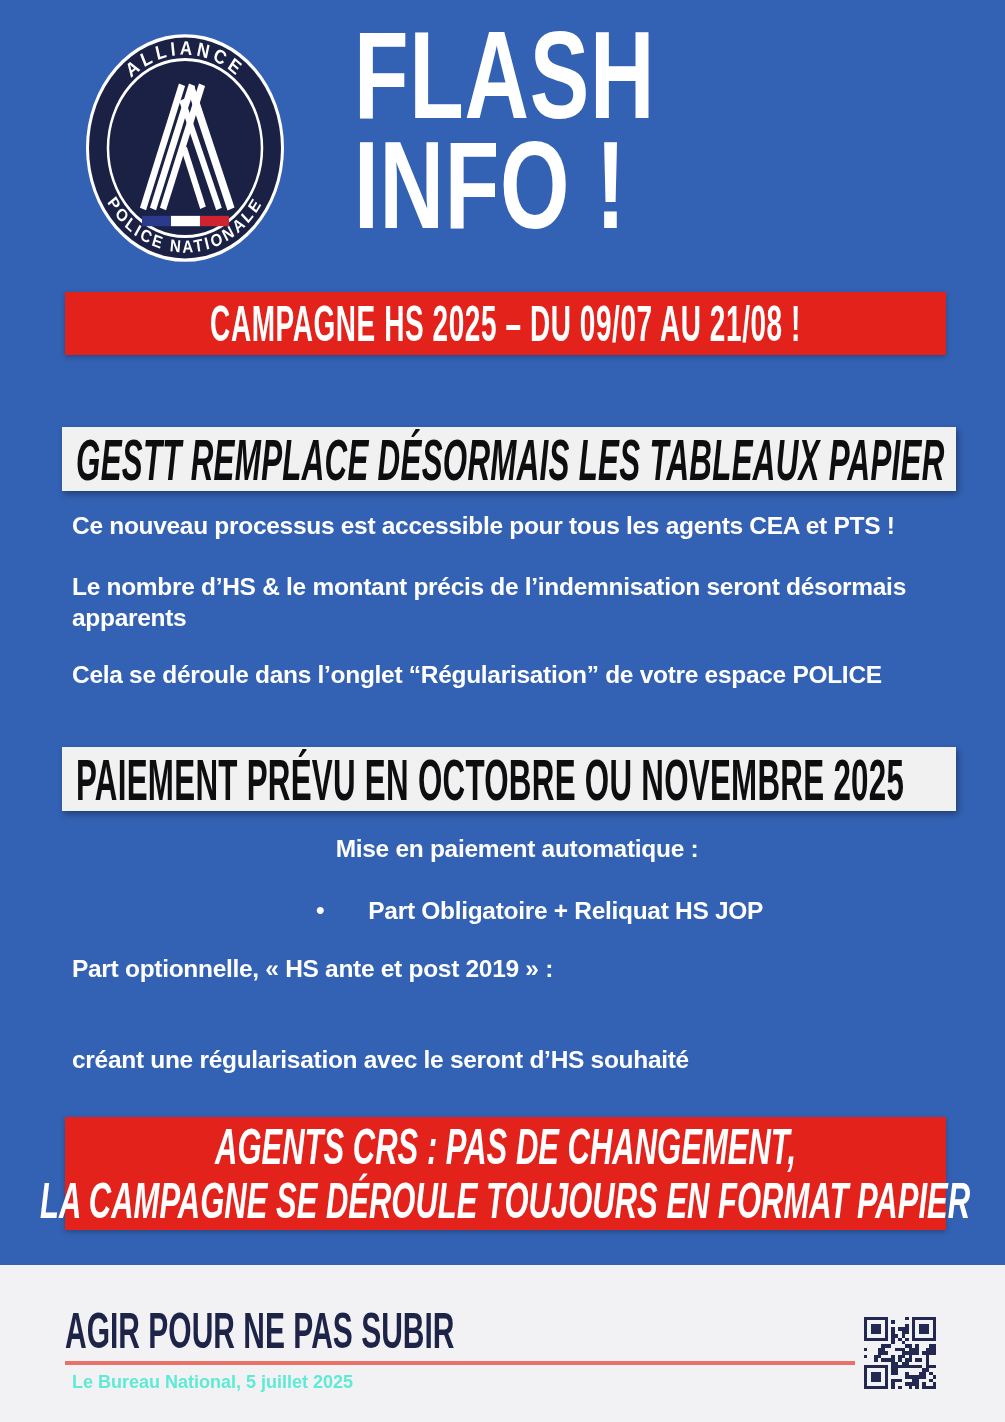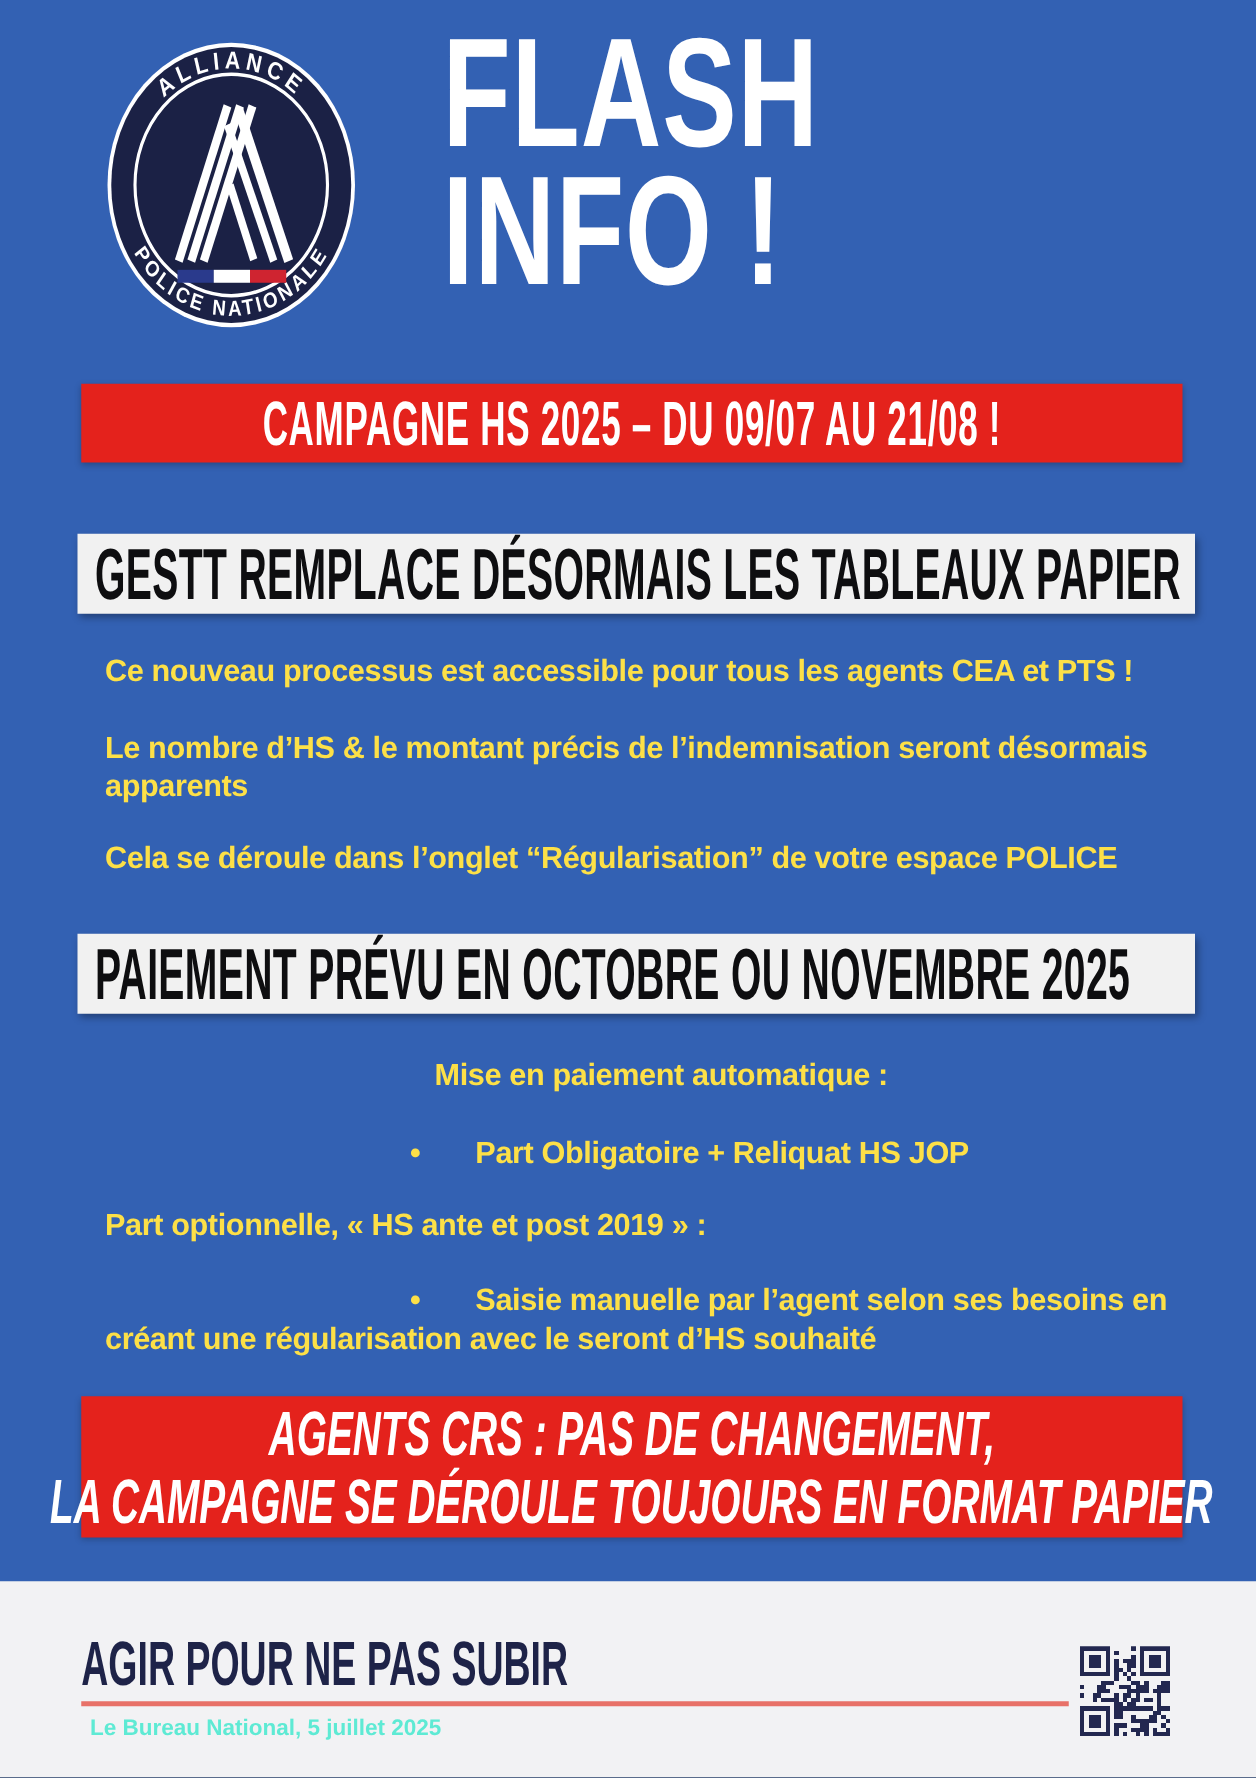--- a/index.html
+++ b/index.html
@@ -16,44 +16,44 @@
     display:block; font-size:124px; font-weight:bold; line-height:110px;
     transform:scaleX(0.72); transform-origin:left center; white-space:nowrap;
     letter-spacing:1px;
   }
   
   .banner-red {
     position:absolute; left:65px; width:881px; background:#e4221c;
     display:flex; align-items:center; justify-content:center;
     box-shadow:0 2px 5px rgba(0,0,0,0.25);
   }
-  .banner-campaign { top:307px; height:63px; }
+  .banner-campaign { top:292px; height:63px; }
   .banner-crs { top:1117px; height:113px; flex-direction:column;font-style:italic; }
   .red-text {
     color:#ffffff; font-weight:bold; white-space:nowrap; display:block;
     transform-origin:center center;
   }
   .campaign-text { font-size:50px; transform:scaleX(0.56); letter-spacing:1px; }
   .crs-line { font-size:50px; line-height:54px; transform:scaleX(0.62); }
   .banner-white {
     position:absolute; left:62px; width:894px; height:64px; background:#f1f1f1;
     display:flex; align-items:center; padding-left:14px; box-sizing:border-box;
     box-shadow:2px 3px 6px rgba(0,0,0,0.35);
   }
-  .bw1 { top:427px; }
+  .bw1 { top:427px;font-style:italic; }
   .bw2 { top:747px; }
   .heading-text {
     color:#0e0e10; font-size:58px; font-weight:bold; white-space:nowrap;
     display:inline-block; transform:scaleX(0.54); transform-origin:left center;
     letter-spacing:0.5px;
   }
   
   .body {
-    position:absolute; left:68px; width:890px; margin:16px;
-    color:#fde047; font-size:24.5px; font-weight:bold; line-height:31px;
+    position:absolute; left:68px; width:890px; margin:4px;
+    color:#ffffff; font-size:24.5px; font-weight:bold; line-height:31px;
     letter-spacing:-0.3px;
   }
   .p1 { top:506px; }
   .p2 { top:567px; }
   .p3 { top:655px; }
   .intro1 { top:829px;text-align:center; }
   .brow1 { top:891px; white-space:nowrap; }
   .intro2 { top:949px; }
   .brow2 { top:1009px; white-space:nowrap; }
   .bline2 { top:1040px; white-space:nowrap; }
@@ -120,23 +120,20 @@
   <p class="body p3">Cela se déroule dans l’onglet “Régularisation” de votre espace POLICE</p>
 
   <div class="banner-white bw2">
     <span class="heading-text">PAIEMENT PRÉVU EN OCTOBRE OU NOVEMBRE 2025</span>
   </div>
   <p class="body intro1">Mise en paiement automatique :</p>
   <p class="body brow1">
     <span class="dot">•</span><span>Part Obligatoire + Reliquat HS JOP</span>
   </p>
   <p class="body intro2">Part optionnelle, « HS ante et post 2019 » :</p>
-  <p class="body brow2">
-    <span class="dot">•</span><span>Saisie manuelle par l’agent selon ses besoins en</span>
-  </p>
   <p class="body bline2">créant une régularisation avec le seront d’HS souhaité</p>
 
   <div class="banner-red banner-crs">
     <span class="red-text crs-line">AGENTS CRS : PAS DE CHANGEMENT,</span>
     <span class="red-text crs-line">LA CAMPAGNE SE DÉROULE TOUJOURS EN FORMAT PAPIER</span>
   </div>
 
   <div class="footer"></div>
   <span class="slogan">AGIR POUR NE PAS SUBIR</span>
   <div class="slogan-underline"></div>

